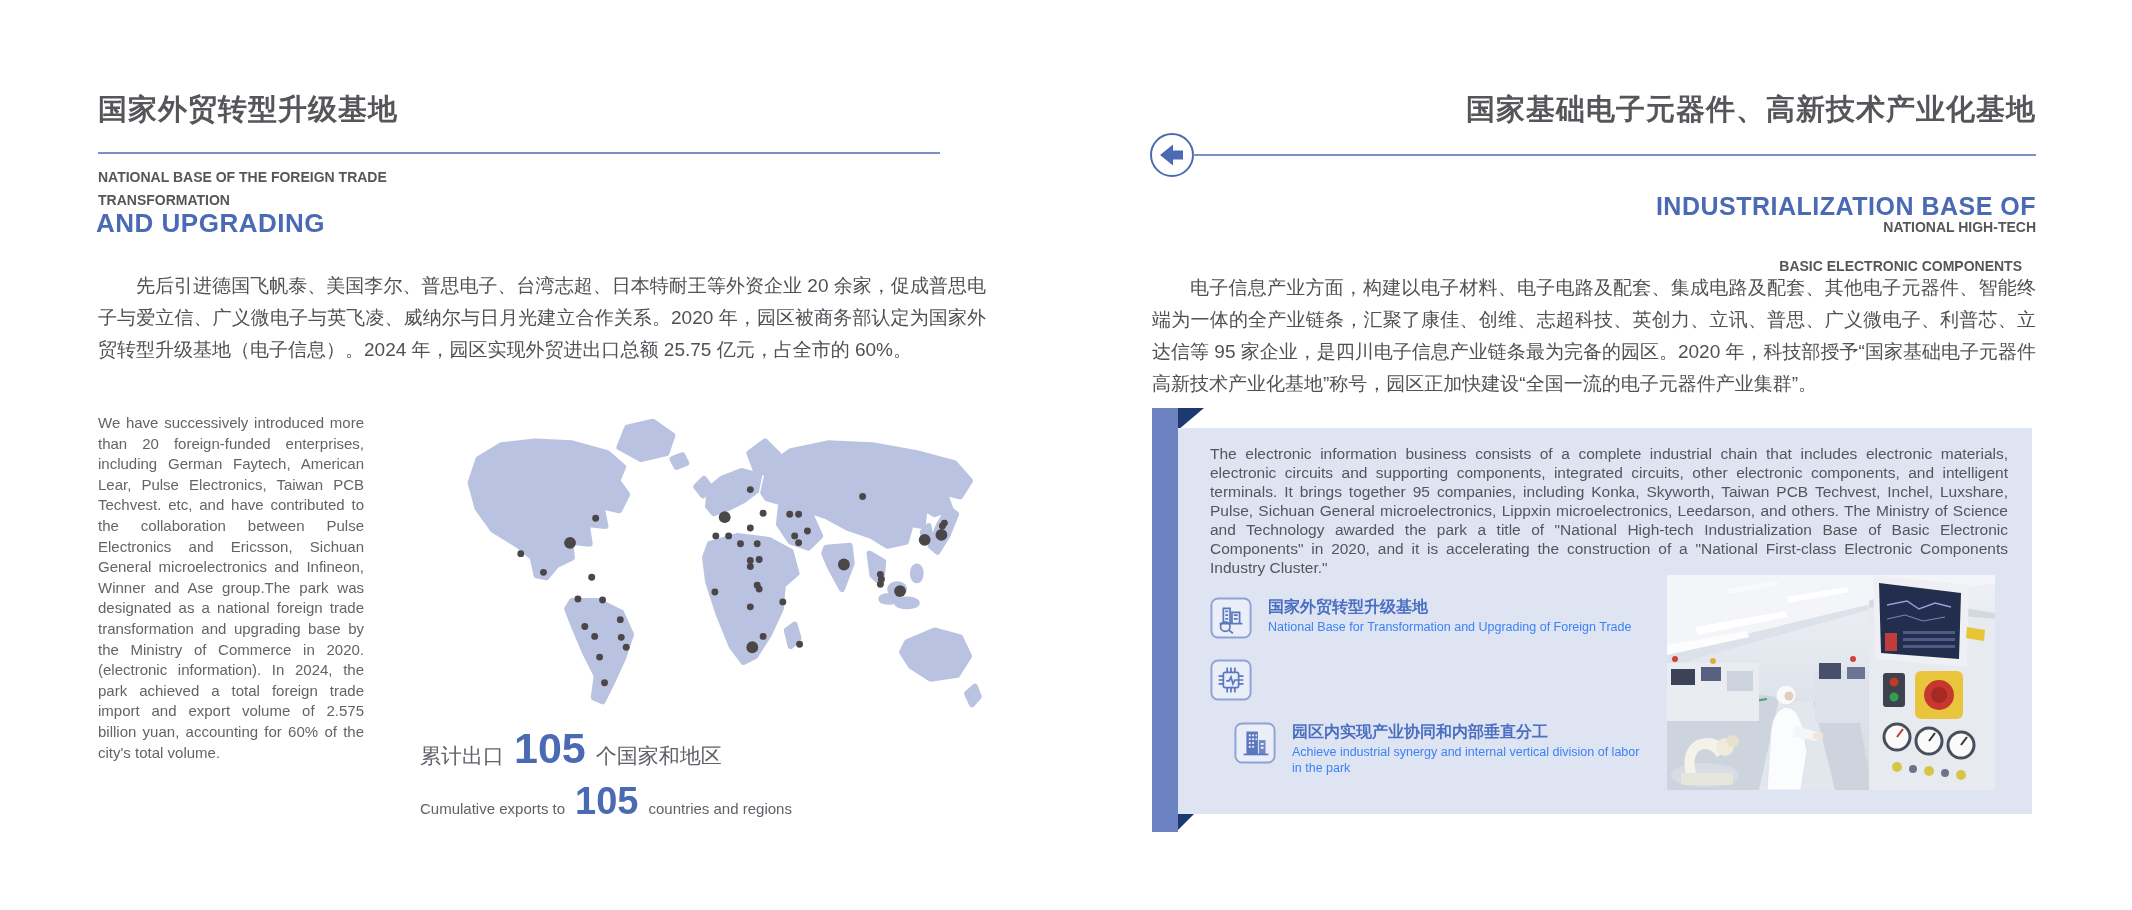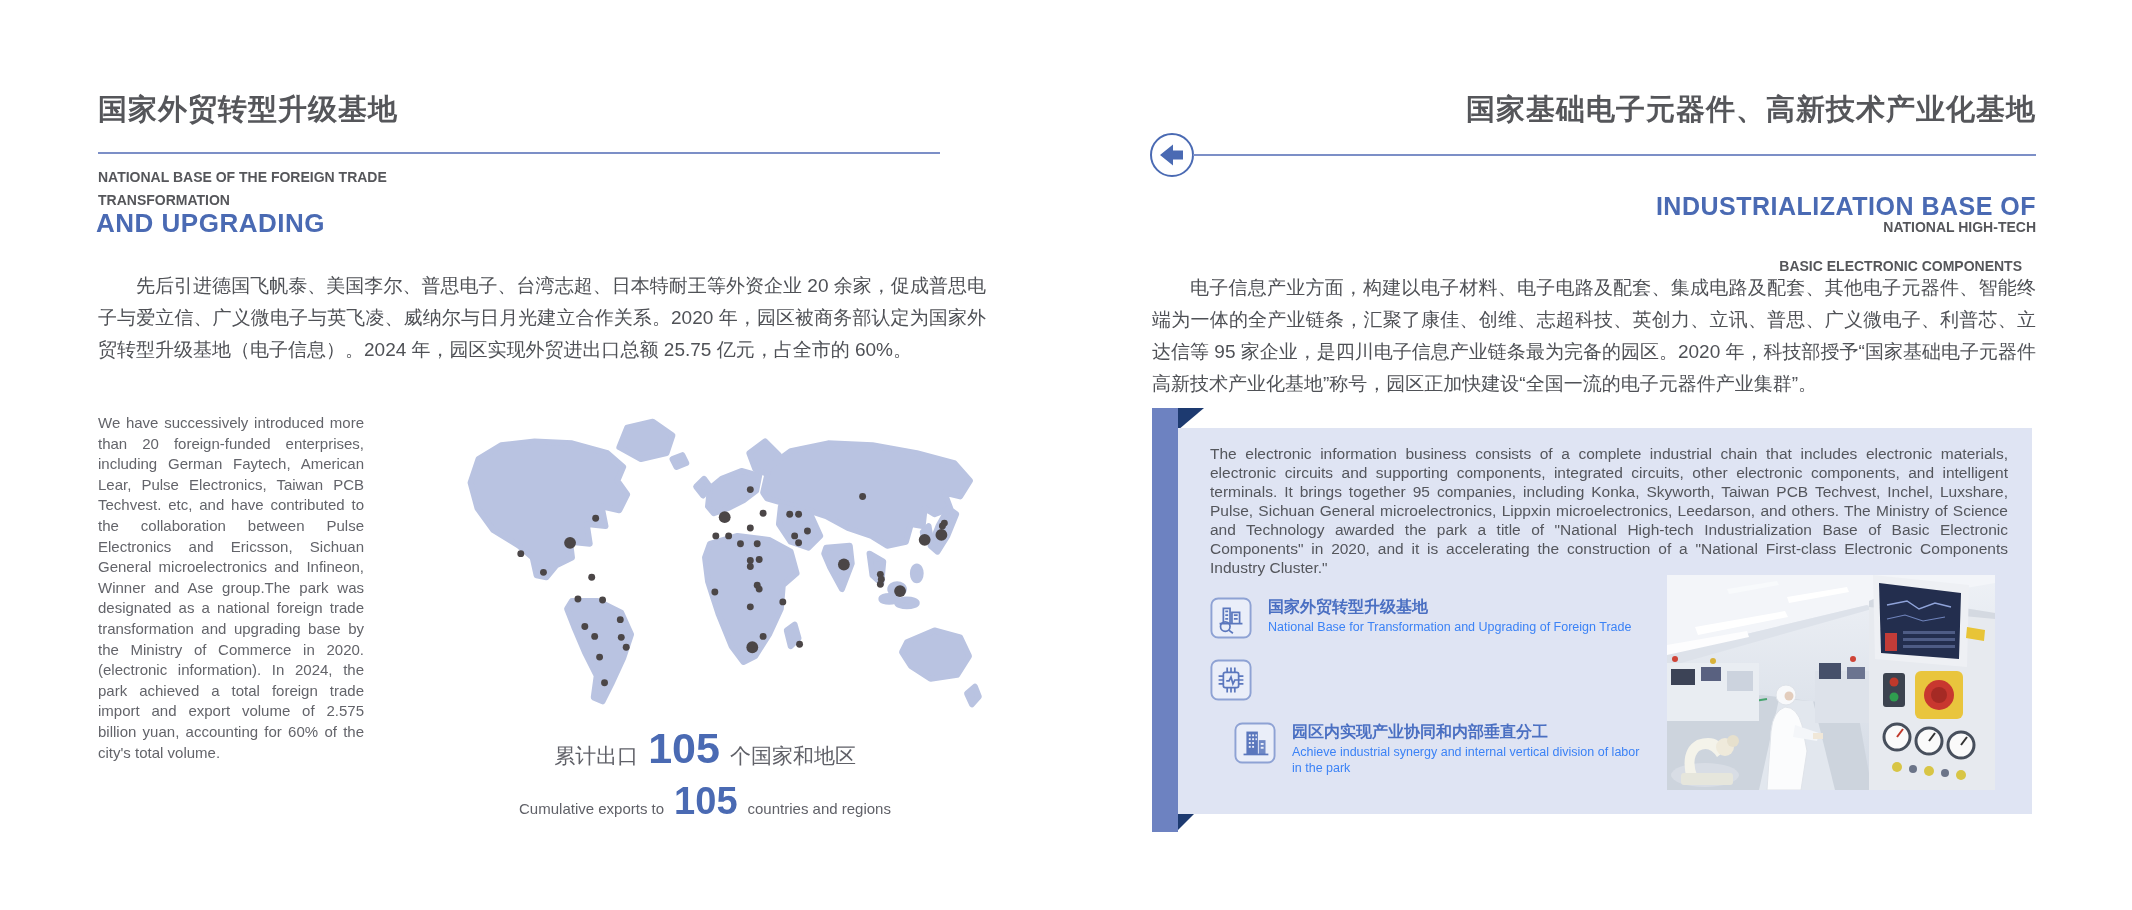--- a/index.html
+++ b/index.html
@@ -5,21 +5,21 @@
   html,body{margin:0;padding:0;background:#ffffff;}
   .spread{position:relative;width:2132px;height:910px;background:#fff;overflow:hidden;
           font-family:"Liberation Sans","DejaVu Sans",sans-serif;}
   .abs{position:absolute;}
   .page-title{font-size:29px;font-weight:700;color:var(--heading,#55565a);letter-spacing:1px;white-space:nowrap;}
   .rule{height:2px;background:var(--line,#7c8fc7);}
   .sub-en{font-size:14px;line-height:23px;color:var(--heading,#55565a);font-weight:bold;}
   .headline{font-weight:700;color:var(--accent,#4a6ab3);letter-spacing:.5px;white-space:nowrap;}
   .zh-para{font-size:19px;line-height:32px;color:var(--body,#4f5156);text-align:justify;text-indent:2em;}
   .en-col{font-size:15px;line-height:20.6px;color:var(--muted,#63646a);text-align:justify;}
-  .stat-row{display:flex;align-items:baseline;justify-content:center;gap:10px;width:570px;text-align:center;}
+  .stat-row{display:flex;align-items:baseline;gap:10px;width:570px;text-align:center;}
   .stat-txt-zh{font-size:21px;color:#606168;}
   .stat-val-zh{font-size:43px;font-weight:800;color:var(--accent,#4a6ab3);}
   .stat-txt-en{font-size:15px;color:#606168;}
   .stat-val-en{font-size:38px;font-weight:800;color:var(--accent,#4a6ab3);}
   .right-align{text-align:right;}
   .accent-bar{width:26px;height:424px;background:var(--bar,#6d82c1);}
   .fold{background:var(--navy,#1d3a70);clip-path:polygon(0 0,100% 0,0 100%);}
   .info-box{background:var(--boxbg,#dfe4f3);}
   .box-para{font-size:15.5px;line-height:19px;color:#54565c;text-align:justify;}
   .feature{display:flex;gap:16px;align-items:flex-start;}

